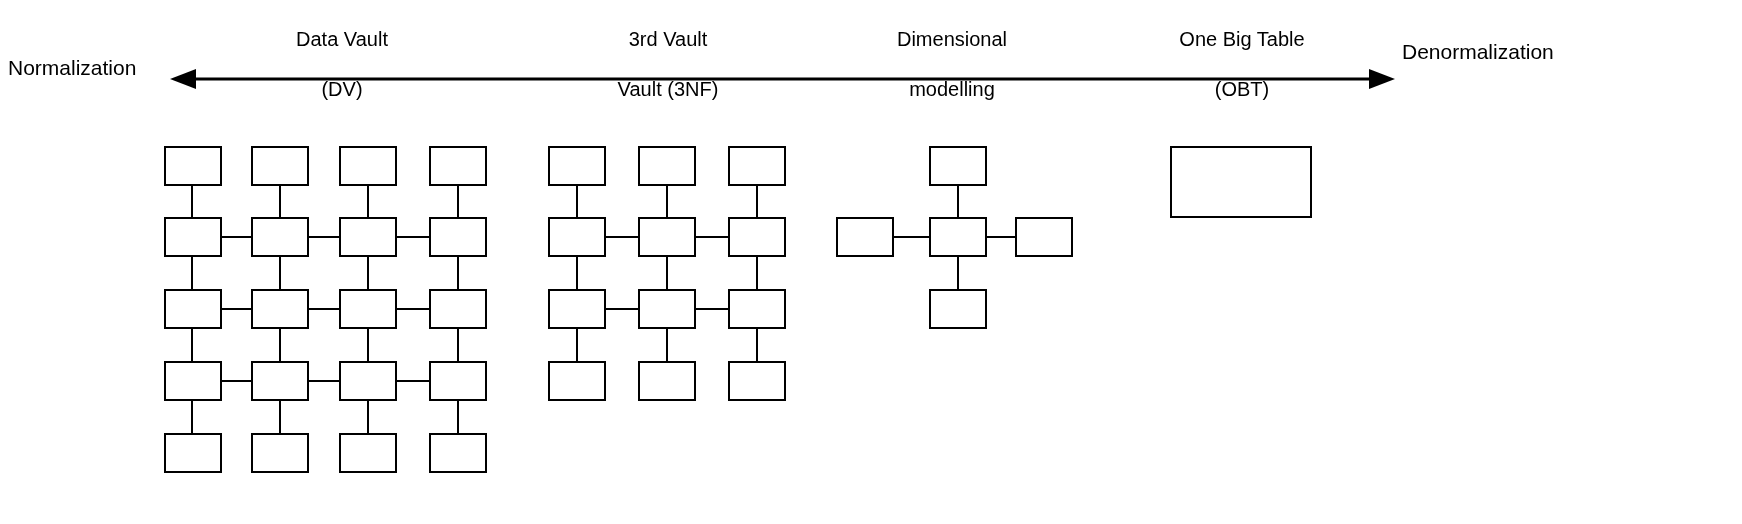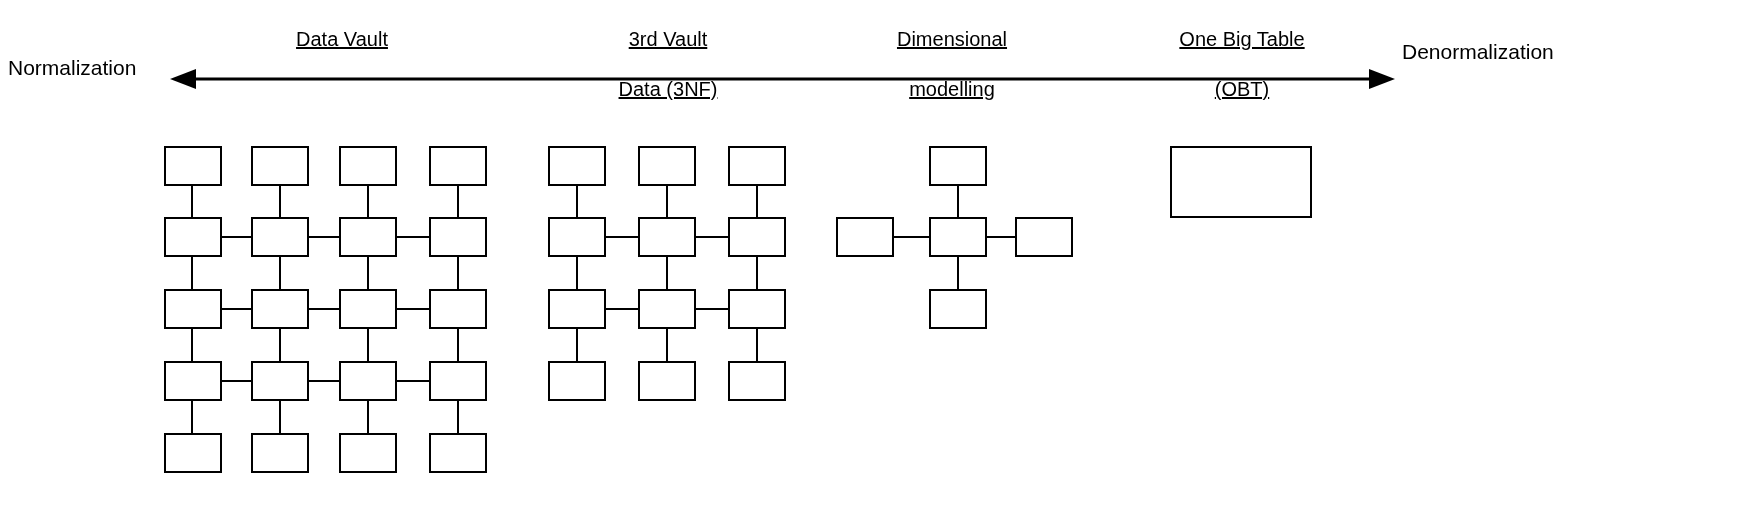--- a/index.html
+++ b/index.html
@@ -32,21 +32,21 @@
   #axis-label-right { left: 1402px; top: 40px; }
 
   .stage-label {
     position: absolute;
     font-size: 20px;
     line-height: 25px;
     text-align: center;
     color: #000;
     white-space: pre-line;
   }
-  .stage-label .l1, .stage-label .l2 { display: block; text-decoration: underline; }
+  .stage-label .l1, .stage-label .l2 { display: block; }
 
   #axis-arrow {
     position: absolute;
     left: 170px;
     top: 60px;
     width: 1225px;
     height: 38px;
   }
 
   
@@ -77,25 +77,26 @@
   <div class="axis-label" id="axis-label-right">Denormalization</div>
 
   <svg id="axis-arrow" viewBox="0 0 1225 38" width="1225" height="38" xmlns="http://www.w3.org/2000/svg">
     <line x1="22" y1="19" x2="1203" y2="19" stroke="#000000" stroke-width="3"></line>
     <polygon points="0,19 26,9 26,29" fill="#000000"></polygon>
     <polygon points="1225,19 1199,9 1199,29" fill="#000000"></polygon>
   </svg>
 
   <div class="stage-label" style="left:222px; top:2px; width:240px;">
     <span class="l1">Data Vault</span>
+    <span class="l2">(DV)</span>
   </div>
 
   <div class="stage-label" style="left:548px; top:2px; width:240px;">
     <span class="l1">3rd Vault</span>
-    <span class="l2">Data (3NF)</span>
+    <span class="l2">Vault (3NF)</span>
   </div>
 
   <div class="stage-label" style="left:832px; top:2px; width:240px;">
     <span class="l1">Dimensional</span>
     <span class="l2">modelling</span>
   </div>
 
   <div class="stage-label" style="left:1122px; top:2px; width:240px;">
     <span class="l1">One Big Table</span>
     <span class="l2">(OBT)</span>

